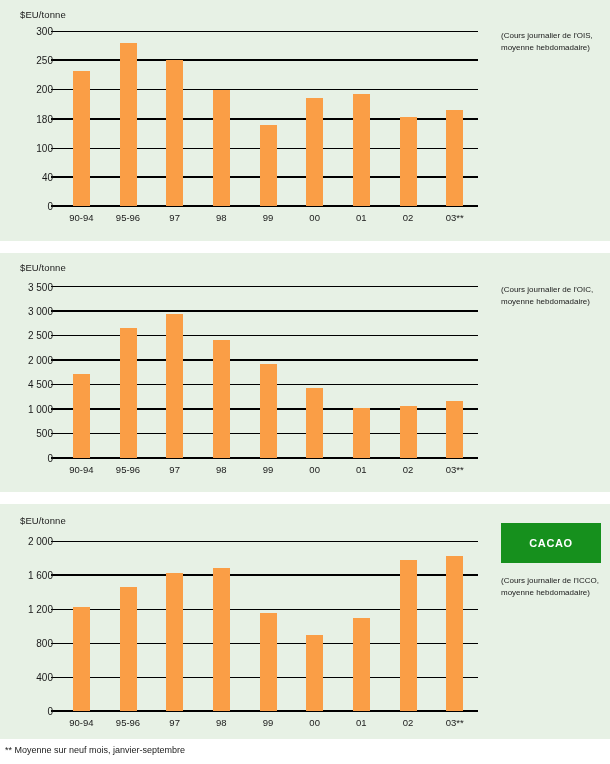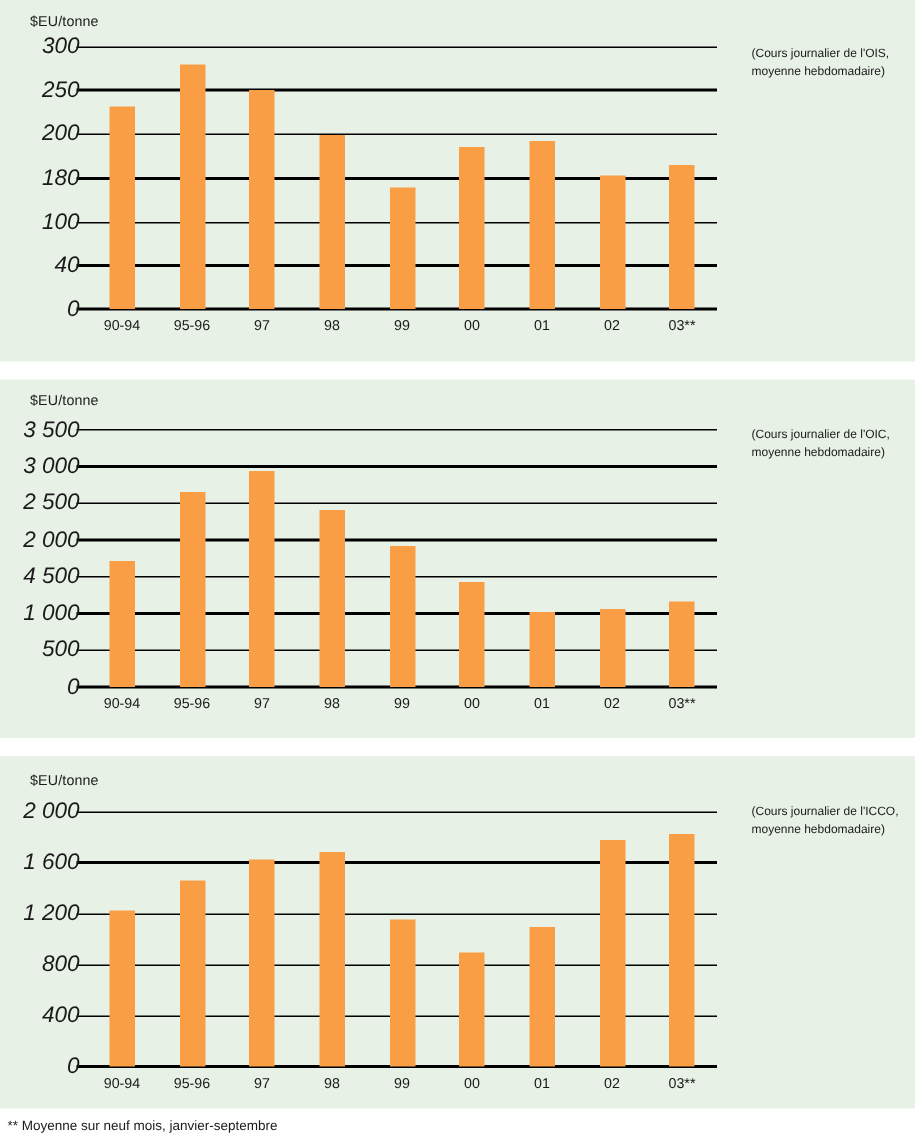--- a/index.html
+++ b/index.html
@@ -50,25 +50,24 @@
     height: 1px;
     background: #000000;
   }
   .gridline.thick { height: 2px; background: #000000; }
 
   .tick-label {
     position: absolute;
     right: 100%;
     transform: translateY(-50%);
     padding-right: 5px;
-    font-size: 15px;
+    font-size: 10px;
     color: #1a1a1a;
     white-space: nowrap;
     text-align: right;
-    font-style: italic;
   }
   .tick-stub {
     position: absolute;
     right: 100%;
     width: 7px;
     height: 1px;
     background: #000;
   }
   .tick-stub.thick { height: 2px; }
 
@@ -276,16 +275,17 @@
     <div class="cat-label" style="left: 81.3333px; top: 717px;">90-94</div>
     <div class="cat-label" style="left: 128px; top: 717px;">95-96</div>
     <div class="cat-label" style="left: 174.667px; top: 717px;">97</div>
     <div class="cat-label" style="left: 221.333px; top: 717px;">98</div>
     <div class="cat-label" style="left: 268px; top: 717px;">99</div>
     <div class="cat-label" style="left: 314.667px; top: 717px;">00</div>
     <div class="cat-label" style="left: 361.333px; top: 717px;">01</div>
     <div class="cat-label" style="left: 408px; top: 717px;">02</div>
     <div class="cat-label" style="left: 454.667px; top: 717px;">03**</div>
     <div class="side" style="left: 501px; top: 523px;">
+      <div class="badge">CACAO</div>
       <div class="side-note">(Cours journalier de l'ICCO,
 moyenne hebdomadaire)</div>
     </div>
   </div>
 
 </body></html>

